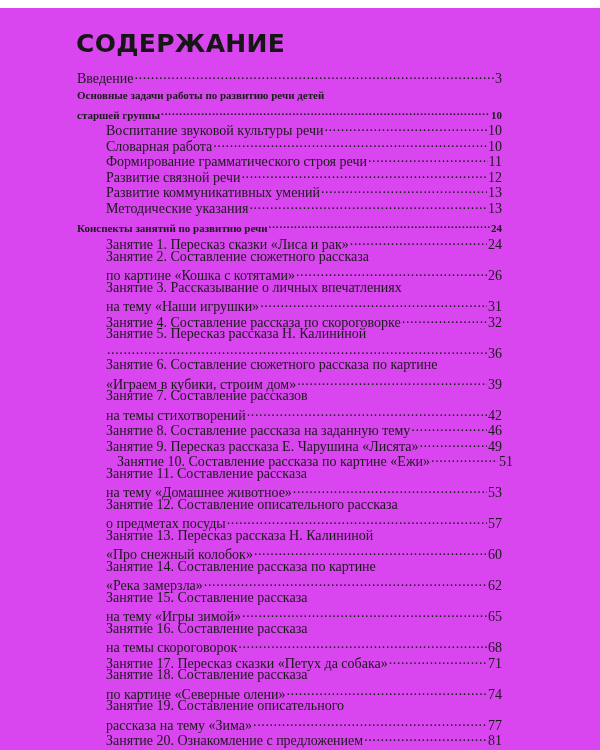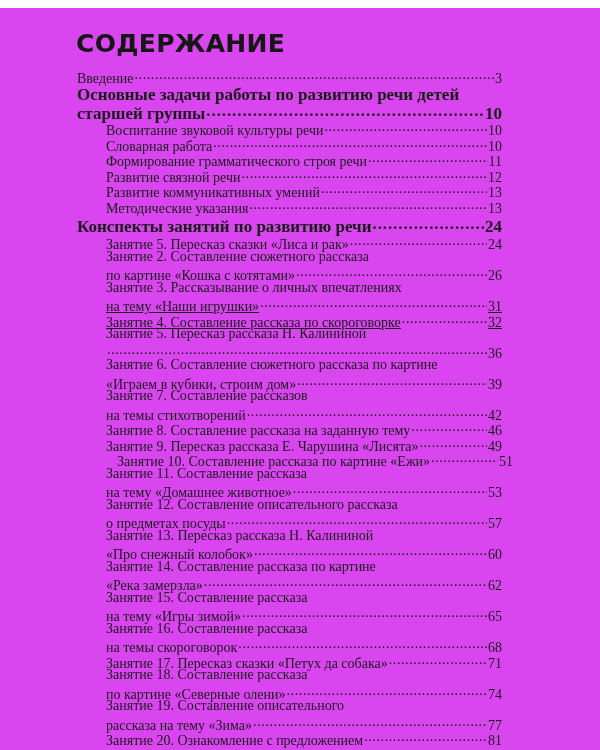--- a/index.html
+++ b/index.html
@@ -49,21 +49,21 @@
       display: flex;
       align-items: baseline;
       white-space: nowrap;
     }
     .row.indent {
       left: 29px;
       width: 396px;
     }
     .row.bold {
       font-weight: bold;
-      font-size: 17px;
+      font-size: 11px;
     }
     .row .text {
       flex: 0 0 auto;
     }
     .row .leader {
       flex: 1 1 auto;
       overflow: hidden;
       margin: 0 1px;
       position: relative;
       height: 16px;
@@ -132,41 +132,41 @@
         <span class="text">Методические указания</span>
         <span class="leader"></span>
         <span class="page-num">13</span>
       </div>
       <div class="row bold" style="top: 208px;">
         <span class="text">Конспекты занятий по развитию речи</span>
         <span class="leader"></span>
         <span class="page-num">24</span>
       </div>
       <div class="row indent" style="top: 225px;">
-        <span class="text">Занятие 5. Пересказ сказки «Лиса и рак»</span>
+        <span class="text">Занятие 1. Пересказ сказки «Лиса и рак»</span>
         <span class="leader"></span>
         <span class="page-num">24</span>
       </div>
       <div class="row indent" style="top: 240.5px;">
         <span class="text">Занятие 2. Составление сюжетного рассказа</span>
       </div>
       <div class="row indent" style="top: 256px;">
         <span class="text">по картине «Кошка с котятами»</span>
         <span class="leader"></span>
         <span class="page-num">26</span>
       </div>
       <div class="row indent" style="top: 271.5px;">
         <span class="text">Занятие 3. Рассказывание о личных впечатлениях</span>
       </div>
-      <div class="row indent" style="top: 287px; text-decoration: underline;">
+      <div class="row indent" style="top: 287px;">
         <span class="text">на тему «Наши игрушки»</span>
         <span class="leader"></span>
         <span class="page-num">31</span>
       </div>
-      <div class="row indent" style="top: 302.5px; text-decoration: underline;">
+      <div class="row indent" style="top: 302.5px;">
         <span class="text">Занятие 4. Составление рассказа по скороговорке</span>
         <span class="leader"></span>
         <span class="page-num">32</span>
       </div>
       <div class="row indent" style="top: 318px;">
         <span class="text">Занятие 5. Пересказ рассказа Н. Калининой</span>
       </div>
       <div class="row indent" style="top: 333.5px;">
         <span class="leader"></span>
         <span class="page-num">36</span>

